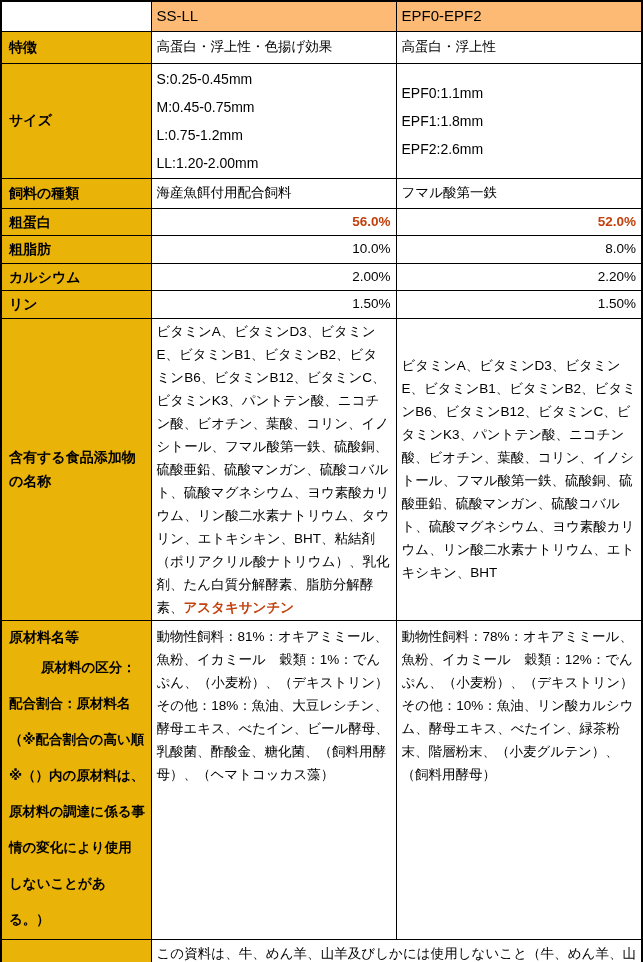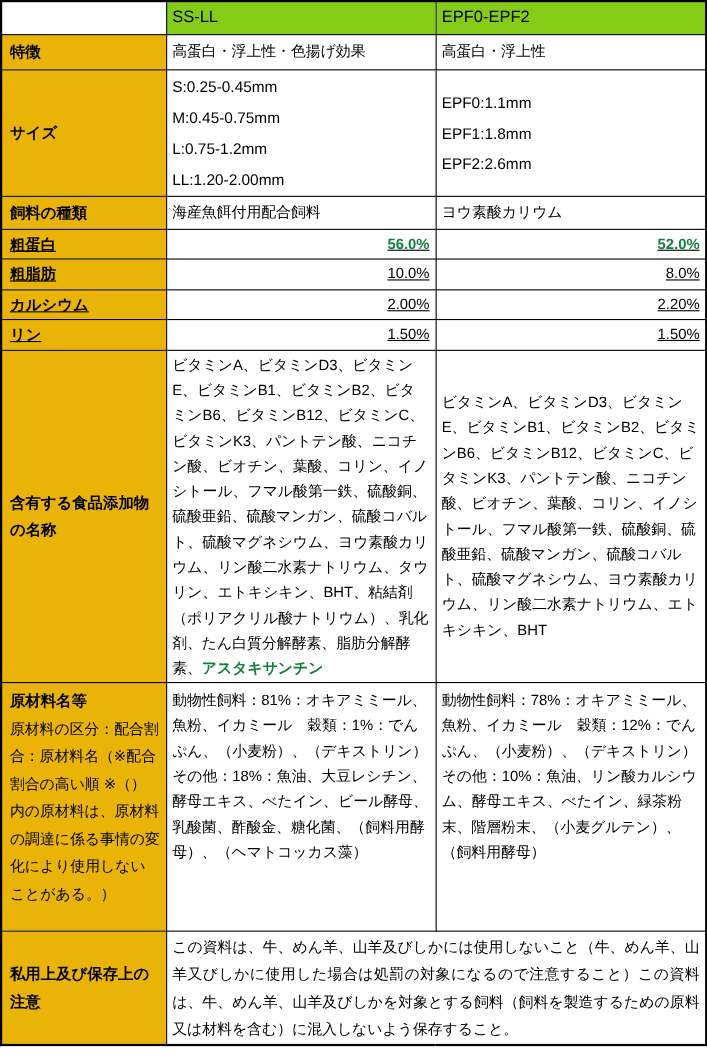--- a/index.html
+++ b/index.html
@@ -21,46 +21,46 @@
     border:1px solid #000;
     padding:1px 5px;
     font-size:13.5px;
     font-weight:normal;
     text-align:left;
     vertical-align:middle;
     overflow:hidden;
     line-height:1.6;
   }
   th.header-cell{
-    background:#84cc16;
+    background:#fdba74;
     font-size:15px;
     font-weight:normal;
   }
   th.corner-cell{background:#ffffff;}
   td.label-cell{
     background:#eab308;
     font-weight:bold;
     font-size:14px;
     padding-left:7px;
     line-height:1.75;
   }
   td.num{text-align:right;}
-  .red{color:#15803d;font-weight:bold;}
+  .red{color:#c2410c;font-weight:bold;}
   .pre{white-space:pre-line;}
   td.longtext{line-height:23px;font-size:13.5px;}
   td.size-cell{line-height:28px;font-size:14px;}
   td.vtop{vertical-align:top;padding-top:4px;}
-  .label-sub{font-weight:normal;font-size:13.5px;line-height:25px;}
+  .label-sub{font-weight:bold;font-size:13.5px;line-height:36px;margin-left:32px;}
   .label-title{display:block;line-height:25px;}
   td.notes-cell{line-height:25px;text-align:justify;}
   tr.r-head{height:30px;}
   tr.r-feature{height:32px;}
   tr.r-size{height:113px;}
   tr.r-type{height:30px;}
-  tr.r-num{height:27px;text-decoration:underline;}
+  tr.r-num{height:27px;}
   tr.r-add{height:265px;}
   tr.r-mat{height:226px;}
   tr.r-notes{height:104px;}
 </style>
 </head>
 <body>
 
 <table>
   <colgroup>
       <col class="c1">
@@ -88,21 +88,21 @@
 L:0.75-1.2mm
 LL:1.20-2.00mm</td>
     <td class="pre size-cell">EPF0:1.1mm
 EPF1:1.8mm
 EPF2:2.6mm</td>
   </tr>
 
   <tr class="r-type">
     <td class="label-cell">飼料の種類</td>
     <td>海産魚餌付用配合飼料</td>
-    <td>ヨウ素酸カリウム</td>
+    <td>フマル酸第一鉄</td>
   </tr>
 
   <tr class="r-num">
     <td class="label-cell">粗蛋白</td>
     <td class="num red">56.0%</td>
     <td class="num red">52.0%</td>
   </tr>
 
   <tr class="r-num">
     <td class="label-cell">粗脂肪</td>

